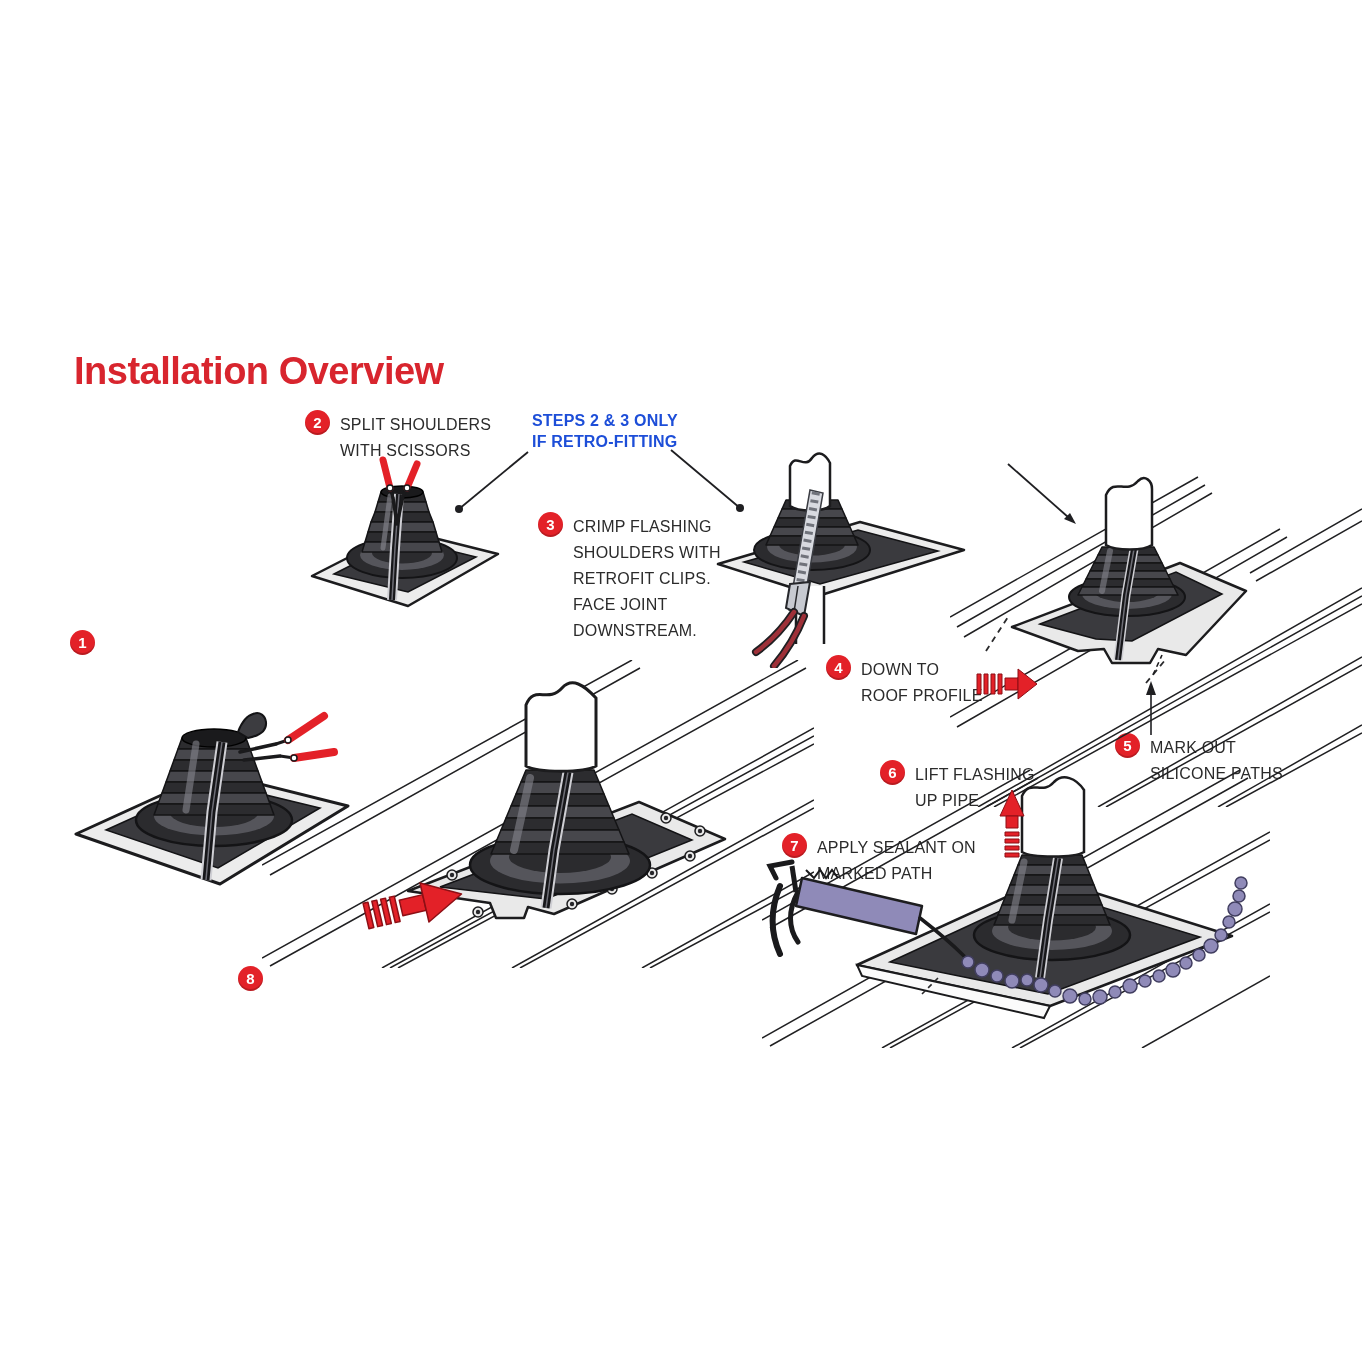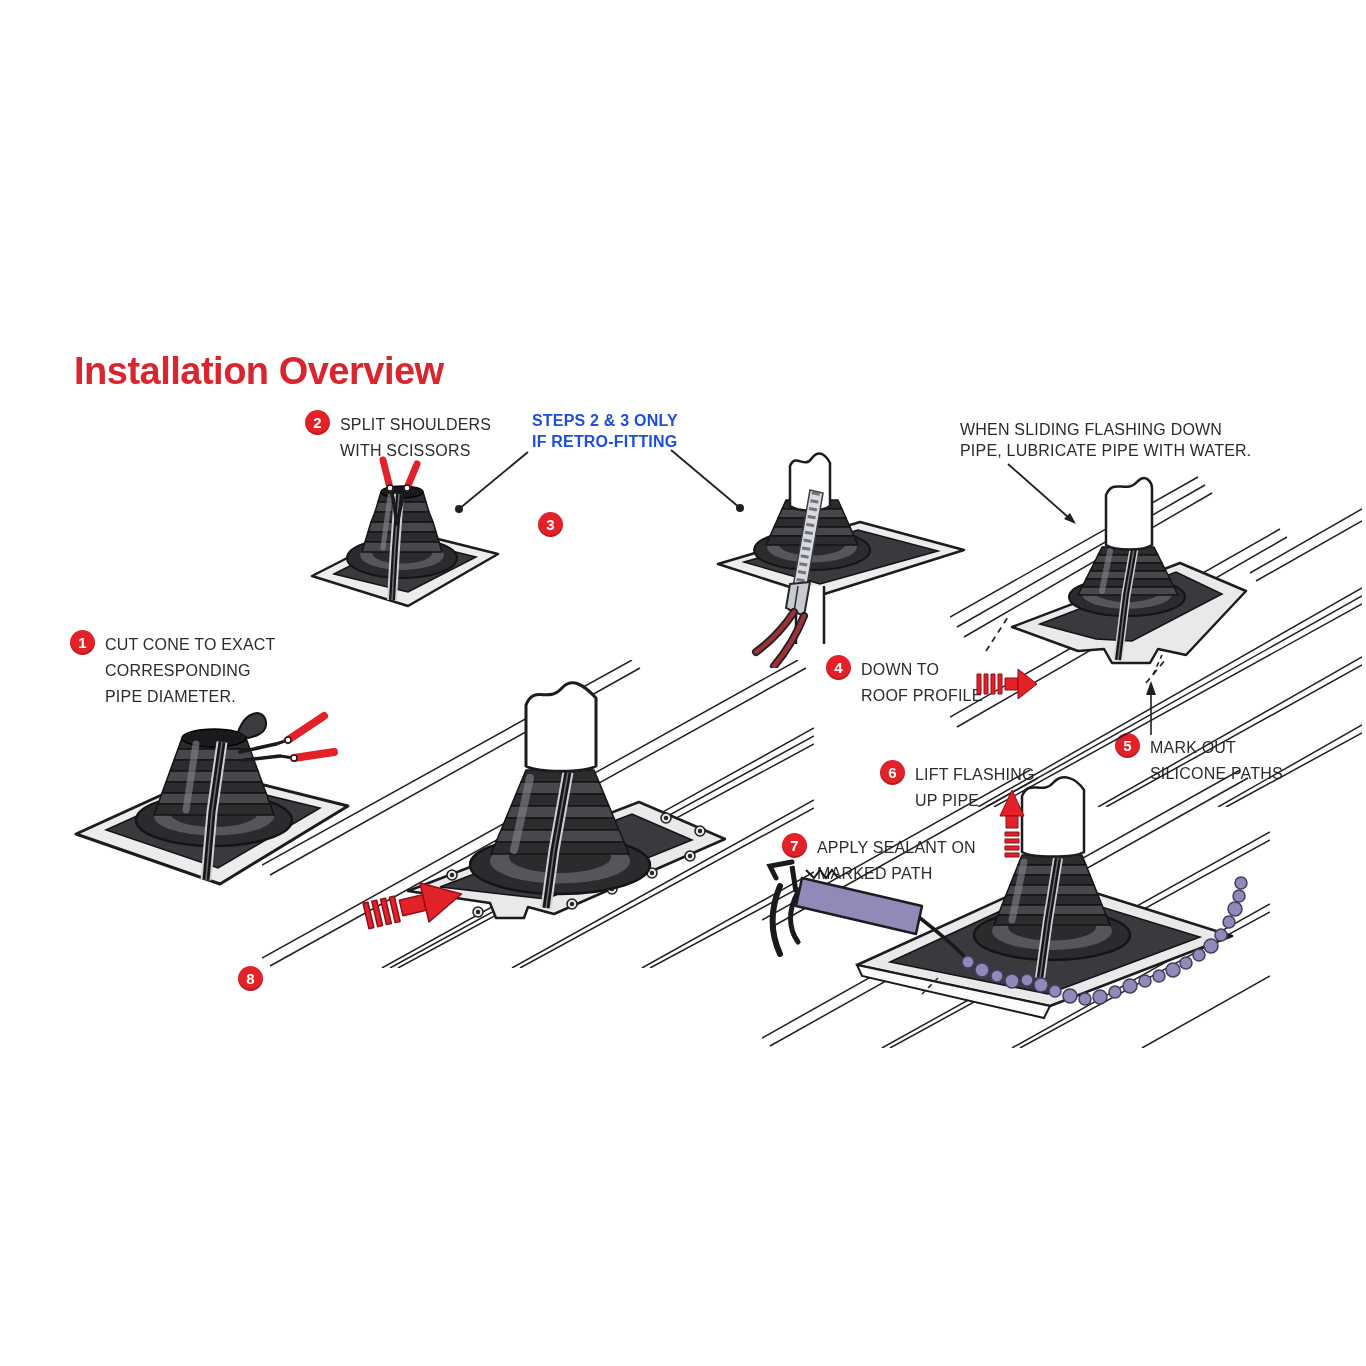--- a/index.html
+++ b/index.html
@@ -34,33 +34,35 @@
 </style>
 </head>
 <body>
 
 <div id="canvas">
 
   <h1 class="title abs" style="left:74px;top:350px;">Installation Overview</h1>
 
   <div class="step" style="left:70px;top:630px;width:260px;">
     <div class="badge">1</div>
-    <div class="step-text">CUT CONE TO EXACT
-CORRESPONDING
-PIPE DIAMETER.</div>
   </div>
 
   <div class="step" style="left:305px;top:410px;width:220px;">
     <div class="badge">2</div>
     <div class="step-text">SPLIT SHOULDERS
 WITH SCISSORS</div>
   </div>
 
   <div class="step" style="left:538px;top:512px;width:220px;">
     <div class="badge">3</div>
+    <div class="step-text">CRIMP FLASHING
+SHOULDERS WITH
+RETROFIT CLIPS.
+FACE JOINT
+DOWNSTREAM.</div>
   </div>
 
   <div class="step" style="left:826px;top:655px;width:200px;">
     <div class="badge">4</div>
     <div class="step-text">DOWN TO
 ROOF PROFILE</div>
   </div>
 
   <div class="step" style="left:1115px;top:733px;width:220px;">
     <div class="badge">5</div>
@@ -79,22 +81,20 @@
     <div class="step-text">APPLY SEALANT ON
 MARKED PATH</div>
   </div>
 
   <div class="step" style="left:238px;top:966px;width:430px;">
     <div class="badge">8</div>
   </div>
 
   <div class="note-red" style="left:532px;top:410px;">STEPS 2 &amp; 3 ONLY
 IF RETRO-FITTING</div>
-  <div class="note-black" style="left:960px;top:419px;">WHEN SLIDING FLASHING DOWN
-PIPE, LUBRICATE PIPE WITH WATER.</div>
 
   <div class="illus" style="left:300px;top:448px;">
     <svg width="210" height="175" viewBox="0 0 210 175">
       <path d="M12,128 L102,82 L198,106 L108,158 Z" fill="#ececec" stroke="#1c1c1e" stroke-width="2.5" stroke-linejoin="round"></path>
       <path d="M34,126 L103,91 L176,109 L108,144 Z" fill="#3a3a3e" stroke="#131315" stroke-width="1.5"></path>
       <ellipse cx="102" cy="110" rx="55" ry="20" fill="#2b2b2e" stroke="#141416" stroke-width="2"></ellipse>
       <ellipse cx="102" cy="107" rx="42" ry="15" fill="#55555b"></ellipse>
       <ellipse cx="102" cy="105" rx="30" ry="10.5" fill="#2b2b2e"></ellipse>
       <g stroke="#141416" stroke-width="1.5" stroke-linejoin="round">
         <path d="M81,44 L123,44 L126,54 L78,54 Z" fill="#2c2c2f"></path>

